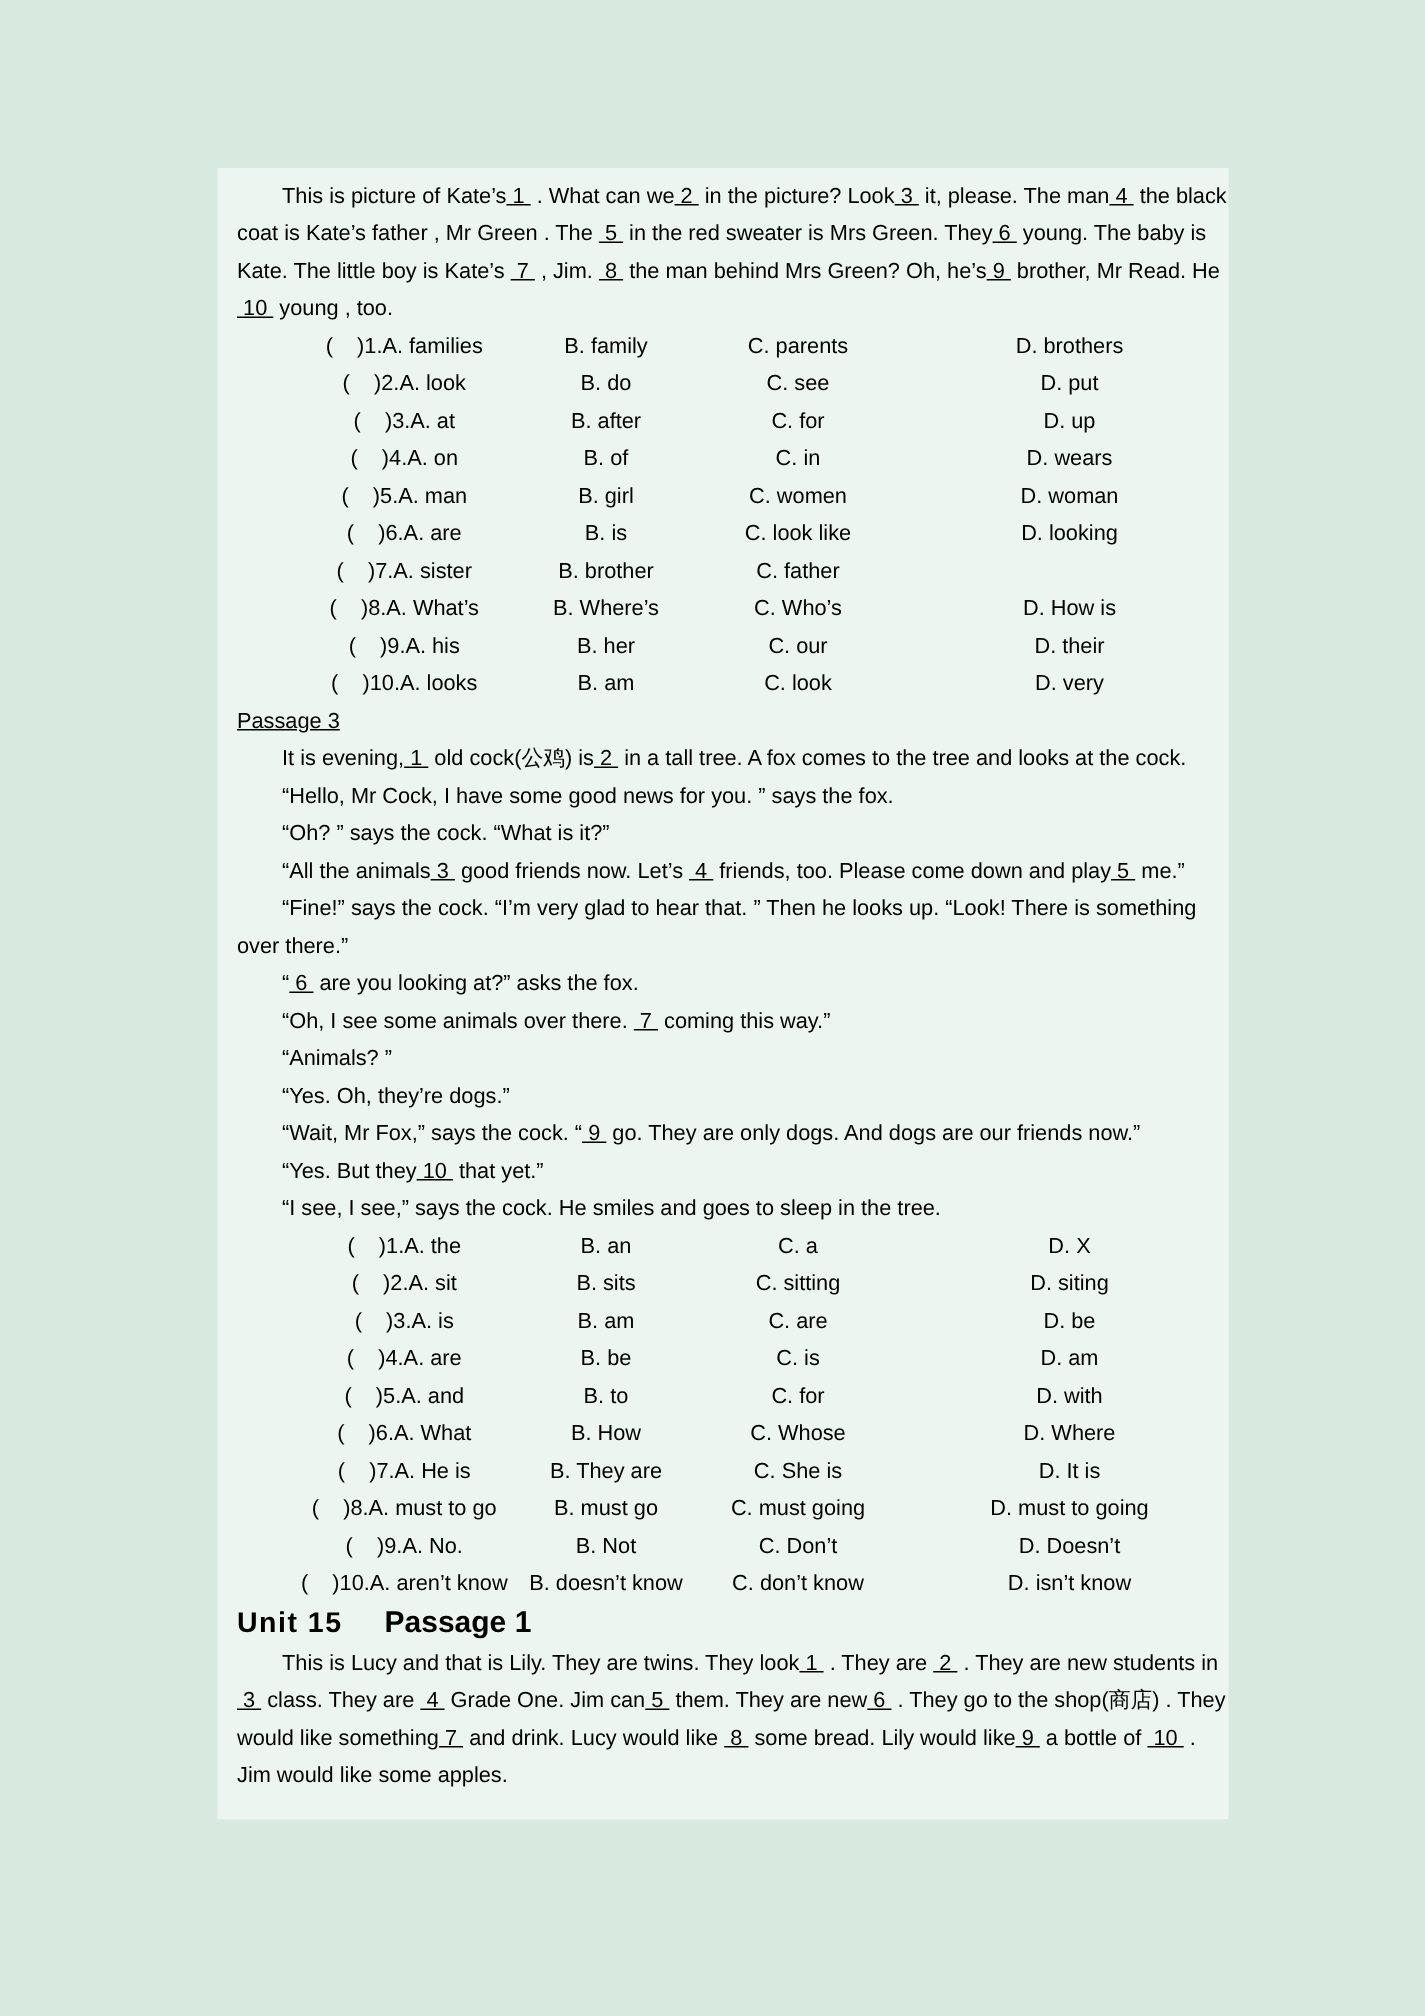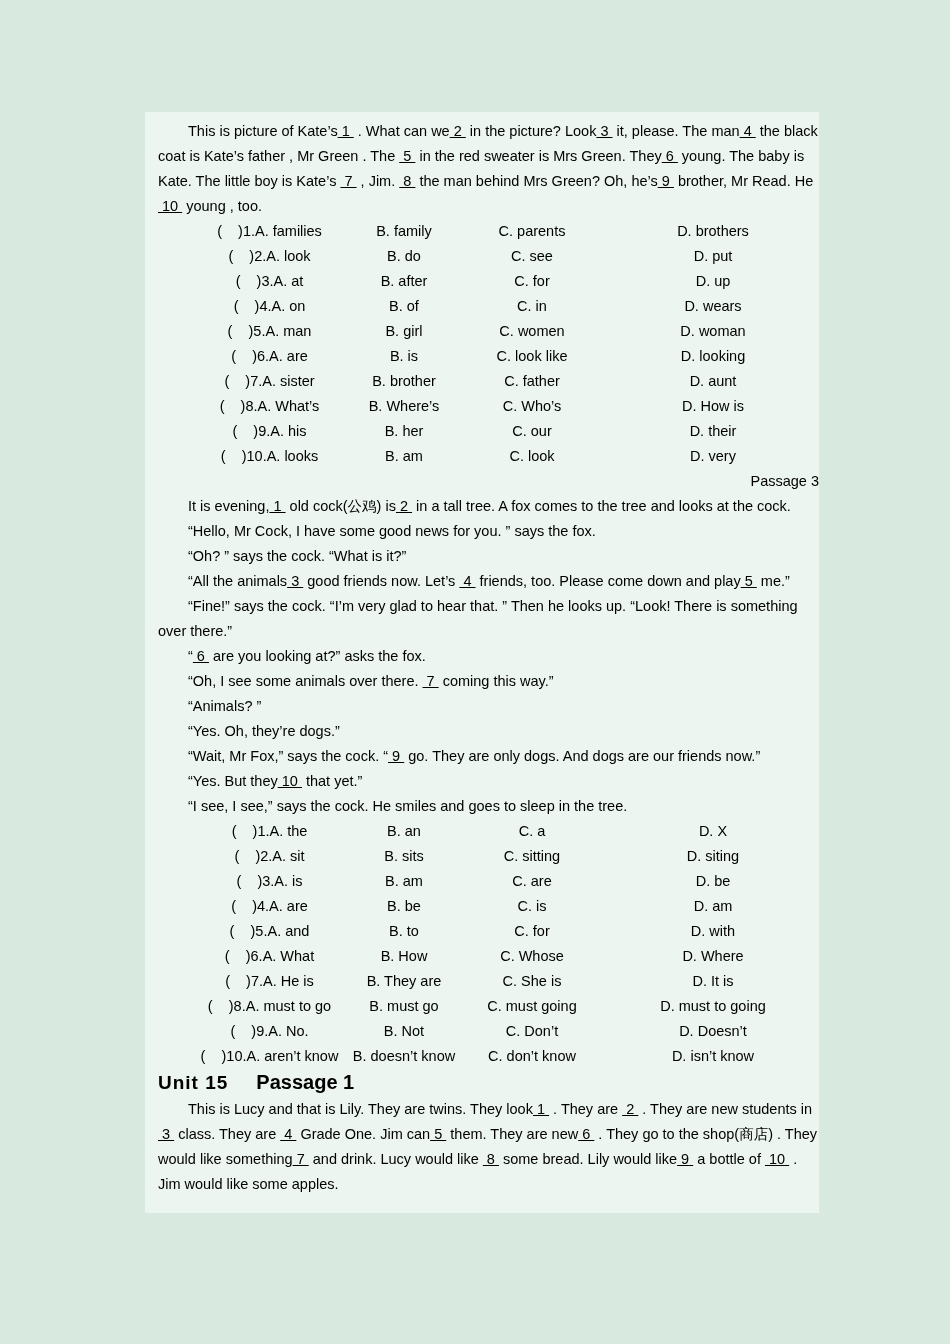--- a/index.html
+++ b/index.html
@@ -18,21 +18,21 @@
     background:#ecf5ef;
     padding:7px 0 16px 13px;
     font-size:14.5px;
     line-height:25px;
   }
   p.para { margin:0; text-indent:30px; }
   .blank { text-decoration:underline; white-space:pre; }
   .options { margin-left:30px;text-align:center; }
   .opt-row { display:grid; grid-template-columns:163px 106px 150px auto; }
   .opt-cell { white-space:pre; overflow:visible; }
-  .passage-title { text-align:right; }
+  .passage-title { text-align:left;text-decoration:underline; }
   .unit-head { font-weight:bold; line-height:26px; }
   .unit-title { font-family:Liberation Sans, sans-serif; font-size:19px; letter-spacing:1px; }
   .unit-sub { font-size:20px; margin-left:28px; }
 </style>
 </head>
 <body>
 
 <div class="sheet">
 
   <div>
@@ -73,21 +73,20 @@
       <div class="opt-row">
         <span class="opt-cell">(    )6.A. are</span>
         <span class="opt-cell">B. is</span>
         <span class="opt-cell">C. look like</span>
         <span class="opt-cell">D. looking</span>
       </div>
       <div class="opt-row">
         <span class="opt-cell">(    )7.A. sister</span>
         <span class="opt-cell">B. brother</span>
         <span class="opt-cell">C. father</span>
-        <span class="opt-cell">D. aunt</span>
       </div>
       <div class="opt-row">
         <span class="opt-cell">(    )8.A. What’s</span>
         <span class="opt-cell">B. Where’s</span>
         <span class="opt-cell">C. Who’s</span>
         <span class="opt-cell">D. How is</span>
       </div>
       <div class="opt-row">
         <span class="opt-cell">(    )9.A. his</span>
         <span class="opt-cell">B. her</span>

